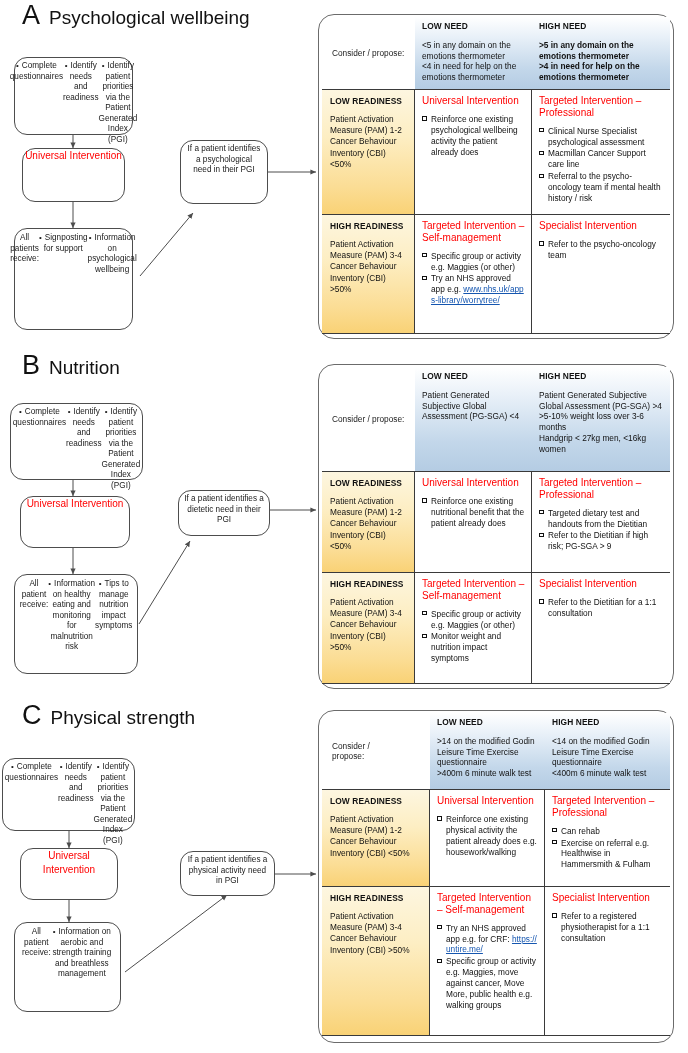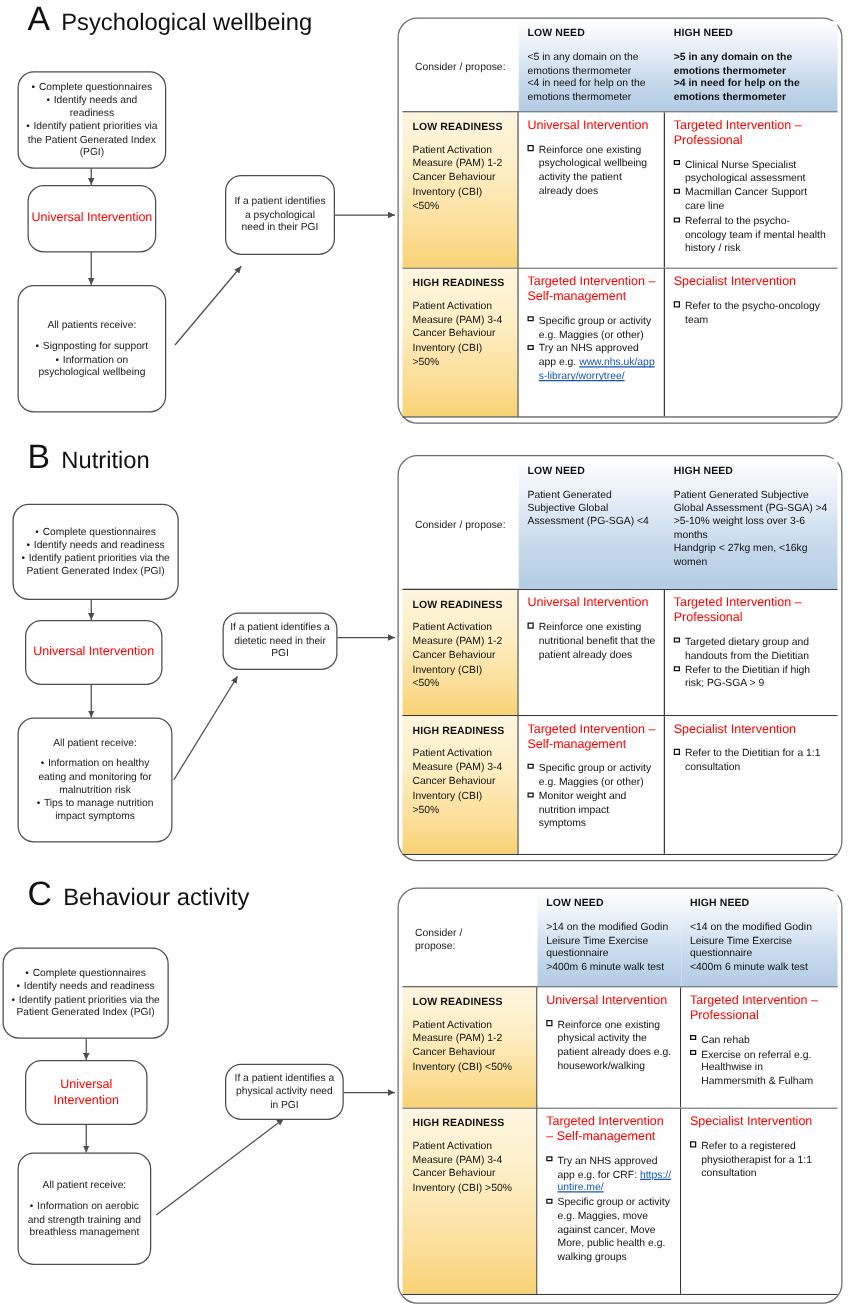--- a/index.html
+++ b/index.html
@@ -22,21 +22,21 @@
   .panel-name{font-size:19px;font-weight:400;margin-left:9px;color:#111;line-height:1;}
 
   
   .flow{position:absolute;left:0;top:0;width:318px;height:100%;}
   .fbox{
     position:absolute;
     border:1px solid #4d4d4d;
     border-radius:13px;
     background:#fff;
     box-sizing:border-box;
-    display:flex;flex-direction:column;justify-content:center;
+    display:flex;flex-direction:row;justify-content:center;
     font-size:8.2px;line-height:1.28;
     text-align:center;
     color:#1a1a1a;
   }
   .fbox .li{display:block;position:relative;padding-left:0;}
   .fbox .li:before{content:"\2022";margin-right:3px;font-size:8px;}
   .fbox .plain{display:block;}
   .red{color:#ff0000;}
   .fbox.red-box{font-size:10px;line-height:1.35;}
 
@@ -255,21 +255,21 @@
       <div class="cell readiness" style="width:93px;height:100px;">
         <span class="lbl">LOW READINESS</span>
         <span class="desc">Patient Activation Measure (PAM) 1-2 Cancer Behaviour Inventory (CBI) &lt;50%</span>
       </div>
       <div class="cell int-cell" style="width:117px;height:100px;">
         <span class="int-title">Universal Intervention</span>
         <span class="chk">Reinforce one existing nutritional benefit that the patient already does</span>
       </div>
       <div class="cell int-cell last" style="width:138px;height:100px;">
         <span class="int-title">Targeted Intervention – Professional</span>
-        <span class="chk">Targeted dietary group and handouts from the Dietitian</span>
+        <span class="chk">Targeted dietary test and handouts from the Dietitian</span>
         <span class="chk">Refer to the Dietitian if high risk; PG-SGA &gt; 9</span>
       </div>
     </div>
     <div class="mrow" style="border-top:1px solid #3a3a3a;border-bottom:1px solid #3a3a3a;">
       <div class="cell readiness" style="width:93px;height:110px;">
         <span class="lbl">HIGH READINESS</span>
         <span class="desc">Patient Activation Measure (PAM) 3-4 Cancer Behaviour Inventory (CBI) &gt;50%</span>
       </div>
       <div class="cell int-cell" style="width:117px;height:110px;">
         <span class="int-title">Targeted Intervention – Self-management</span>
@@ -280,21 +280,21 @@
         <span class="int-title">Specialist Intervention</span>
         <span class="chk">Refer to the Dietitian for a 1:1 consultation</span>
       </div>
     </div>
   </div>
 </section>
 
 <section class="panel" id="panel-C">
   <div class="panel-title">
     <span class="panel-letter">C</span>
-    <span class="panel-name">Behaviour activity</span>
+    <span class="panel-name">Physical strength</span>
   </div>
 
   <div class="flow">
     <svg class="connectors">
       <line x1="69" y1="131" x2="69" y2="148" stroke="#4d4d4d" stroke-width="1" marker-end="url(#ah)"></line>
       <line x1="69" y1="200" x2="69" y2="222" stroke="#4d4d4d" stroke-width="1" marker-end="url(#ah)"></line>
       <line x1="125" y1="272" x2="227" y2="195" stroke="#4d4d4d" stroke-width="1" marker-end="url(#ah)"></line>
       <line x1="275" y1="174" x2="316" y2="174" stroke="#4d4d4d" stroke-width="1" marker-end="url(#ah)"></line>
     </svg>
 

